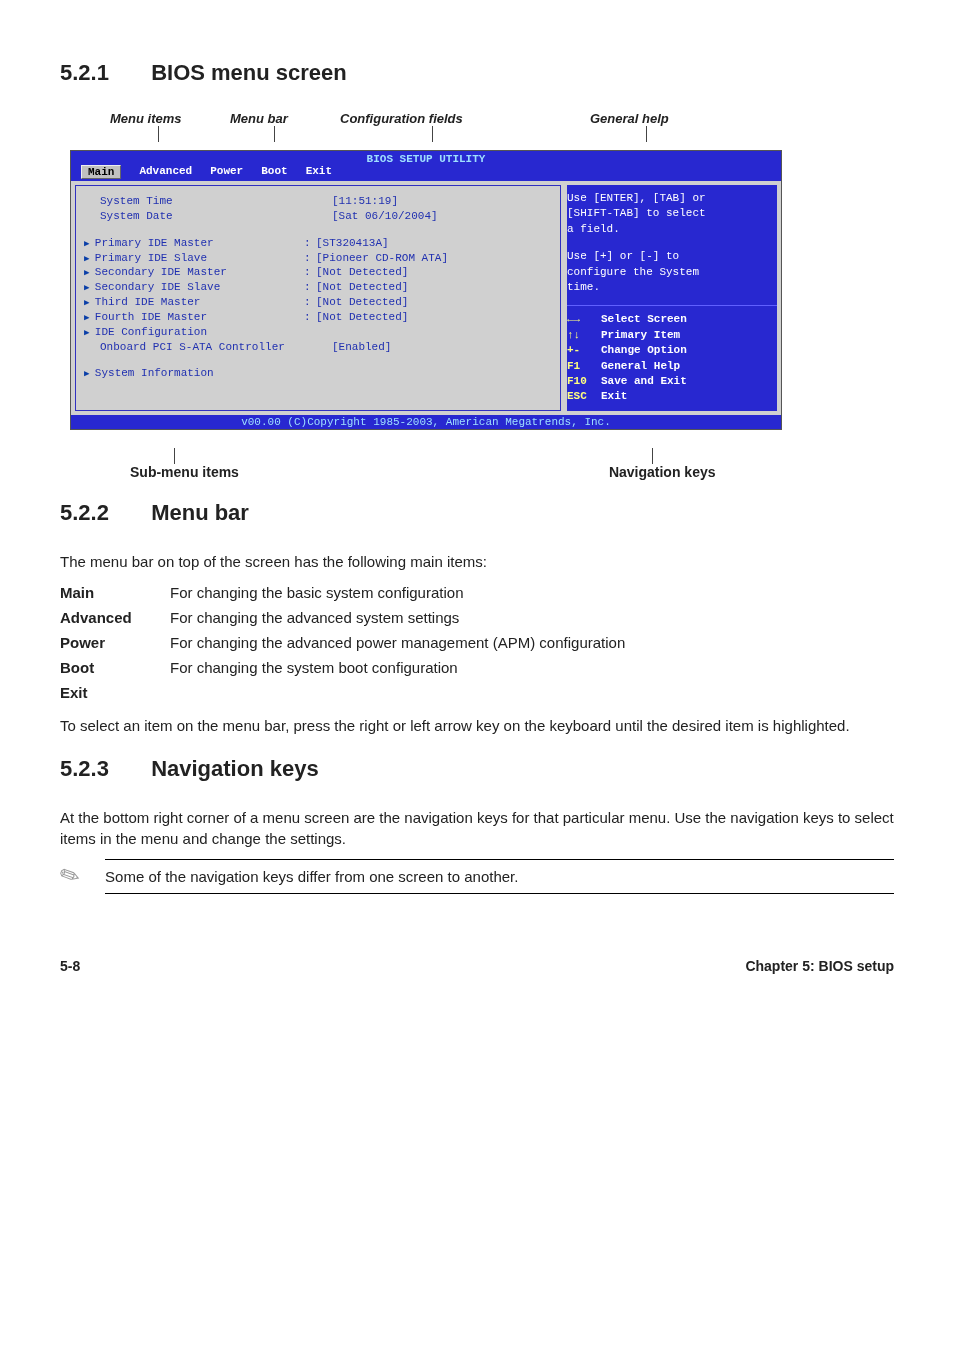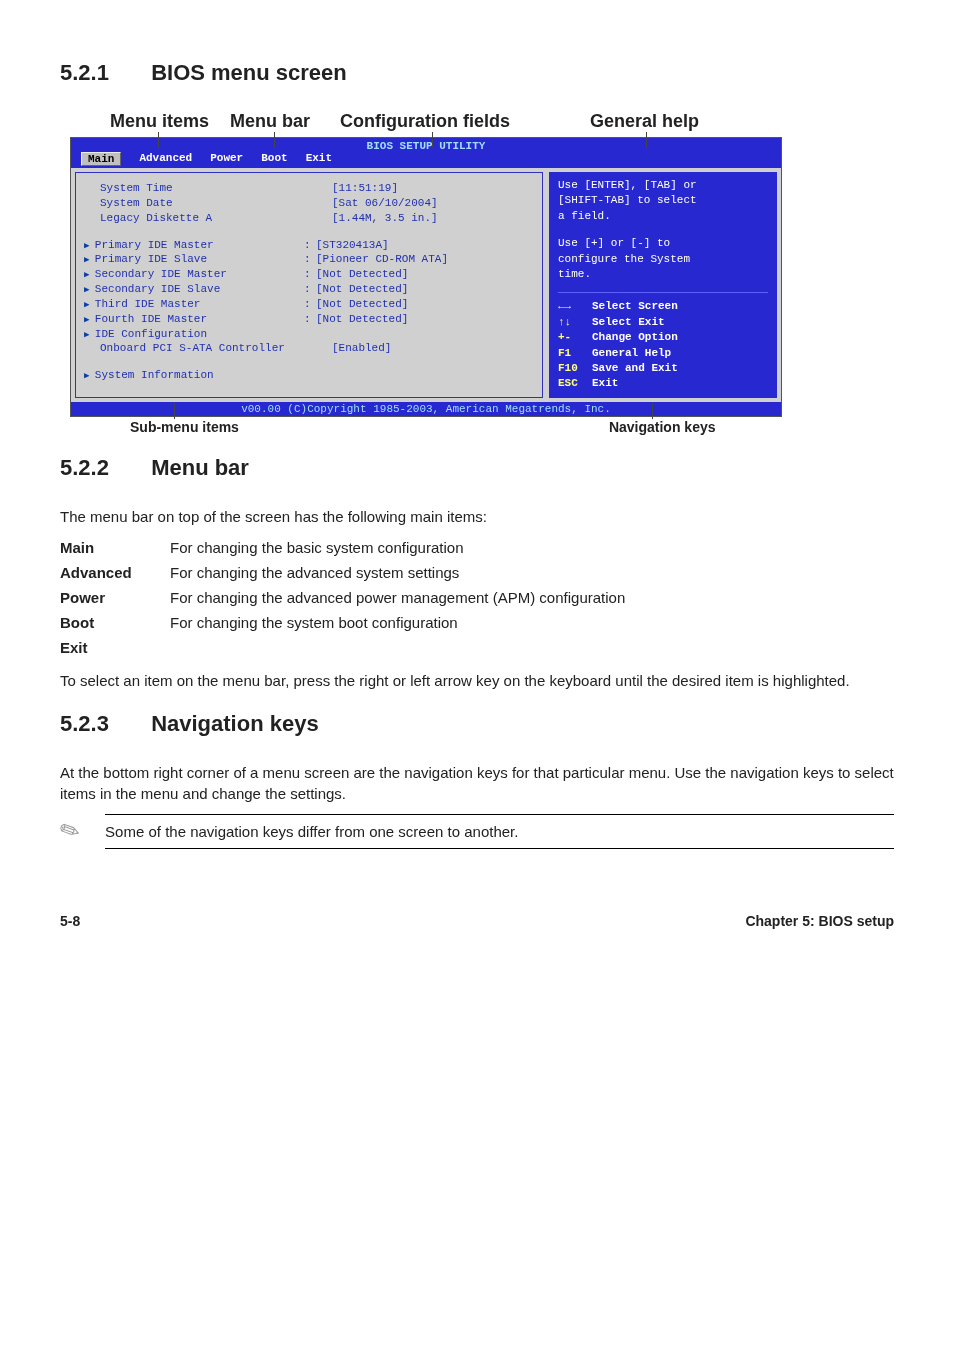--- a/index.html
+++ b/index.html
@@ -20,22 +20,23 @@
     display: inline-block;
     width: 85px;
   }
   .bios-diagram {
     position: relative;
     margin: 10px 0 10px 10px;
   }
   .labels-top {
     display: flex;
     font-weight: bold;
-    font-size: 18px;
-    margin-bottom: 5px;
+    font-size: 13px;
+    margin-bottom: 24px;
+    font-style: italic;
   }
   .labels-top div {
     position: relative;
   }
   .labels-top div::after {
     content: "";
     position: absolute;
     left: 40%;
     top: 100%;
     width: 1px;
@@ -83,21 +84,21 @@
   .bios-main {
     flex: 1;
     border: 1px solid #3030c0;
     padding: 8px;
     background: #d0d0d0;
   }
   .bios-help {
     width: 210px;
     background: #2828d0;
     color: #fff;
-    padding: 6px 9px;
+    padding: 6px 0;
     font-size: 11px;
     line-height: 1.4;
   }
   .row {
     display: flex;
     line-height: 1.35;
   }
   .row .label {
     width: 220px;
     color: #2030b0;
@@ -125,21 +126,21 @@
     background: #2828d0;
     color: #9fdfff;
     text-align: center;
     font-size: 11px;
     padding: 1px 8px;
   }
   .labels-bottom {
     display: flex;
     font-weight: bold;
     font-size: 14px;
-    margin-top: 2px;
+    margin-top: 34px;
   }
   .labels-bottom div {
     position: relative;
   }
   .labels-bottom div::before {
     content: "";
     position: absolute;
     left: 40%;
     bottom: 100%;
     width: 1px;
@@ -209,25 +210,20 @@
           <div class="row plain">
             <span class="label">System Time</span>
             <span class="sep"></span>
             <span class="val">[11:51:19]</span>
           </div>
           <div class="row plain">
             <span class="label">System Date</span>
             <span class="sep"></span>
             <span class="val">[Sat 06/10/2004]</span>
           </div>
-          <div class="row plain">
-            <span class="label">Legacy Diskette A</span>
-            <span class="sep"></span>
-            <span class="val">[1.44M, 3.5 in.]</span>
-          </div>
           <div style="height: 12px;"></div>
           <div class="row arrow">
             <span class="label">Primary IDE Master</span>
             <span class="sep">:</span>
             <span class="val">[ST320413A]</span>
           </div>
           <div class="row arrow">
             <span class="label">Primary IDE Slave</span>
             <span class="sep">:</span>
             <span class="val">[Pioneer CD-ROM ATA]</span>
@@ -274,21 +270,21 @@
         <div>[SHIFT-TAB] to select</div>
         <div>a field.</div>
         <div style="height:12px"></div>
         <div>Use [+] or [-] to</div>
         <div>configure the System</div>
         <div>time.</div>
         <div class="navkeys" id="navkeys">
             <span class="k">←→</span>
             <span>Select Screen</span>
             <span class="k">↑↓</span>
-            <span>Select Exit</span>
+            <span>Primary Item</span>
             <span class="k">+-</span>
             <span>Change Option</span>
             <span class="k">F1</span>
             <span>General Help</span>
             <span class="k">F10</span>
             <span>Save and Exit</span>
             <span class="k">ESC</span>
             <span>Exit</span>
           </div>
       </div>

